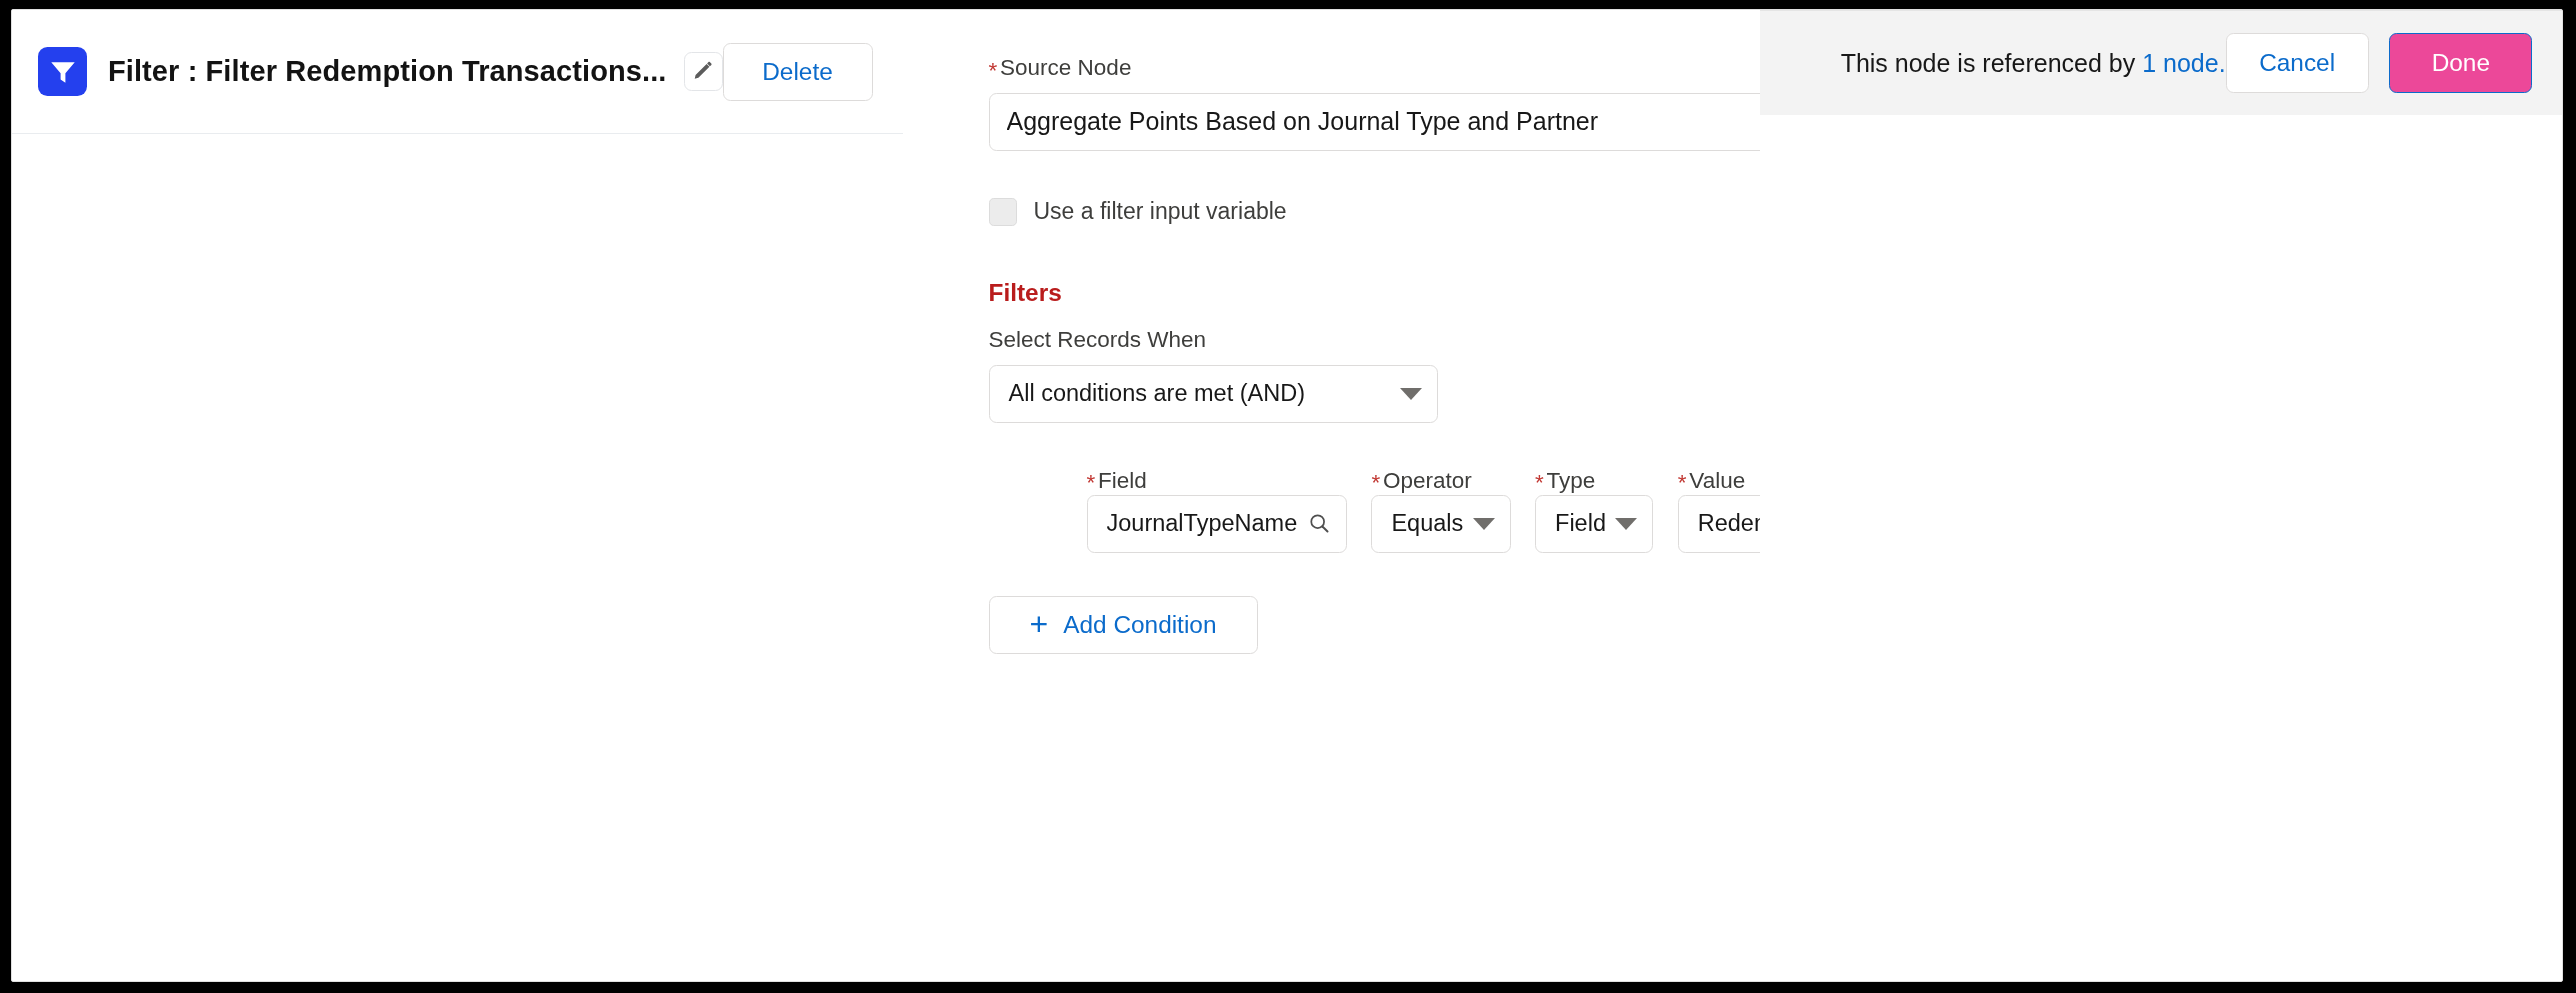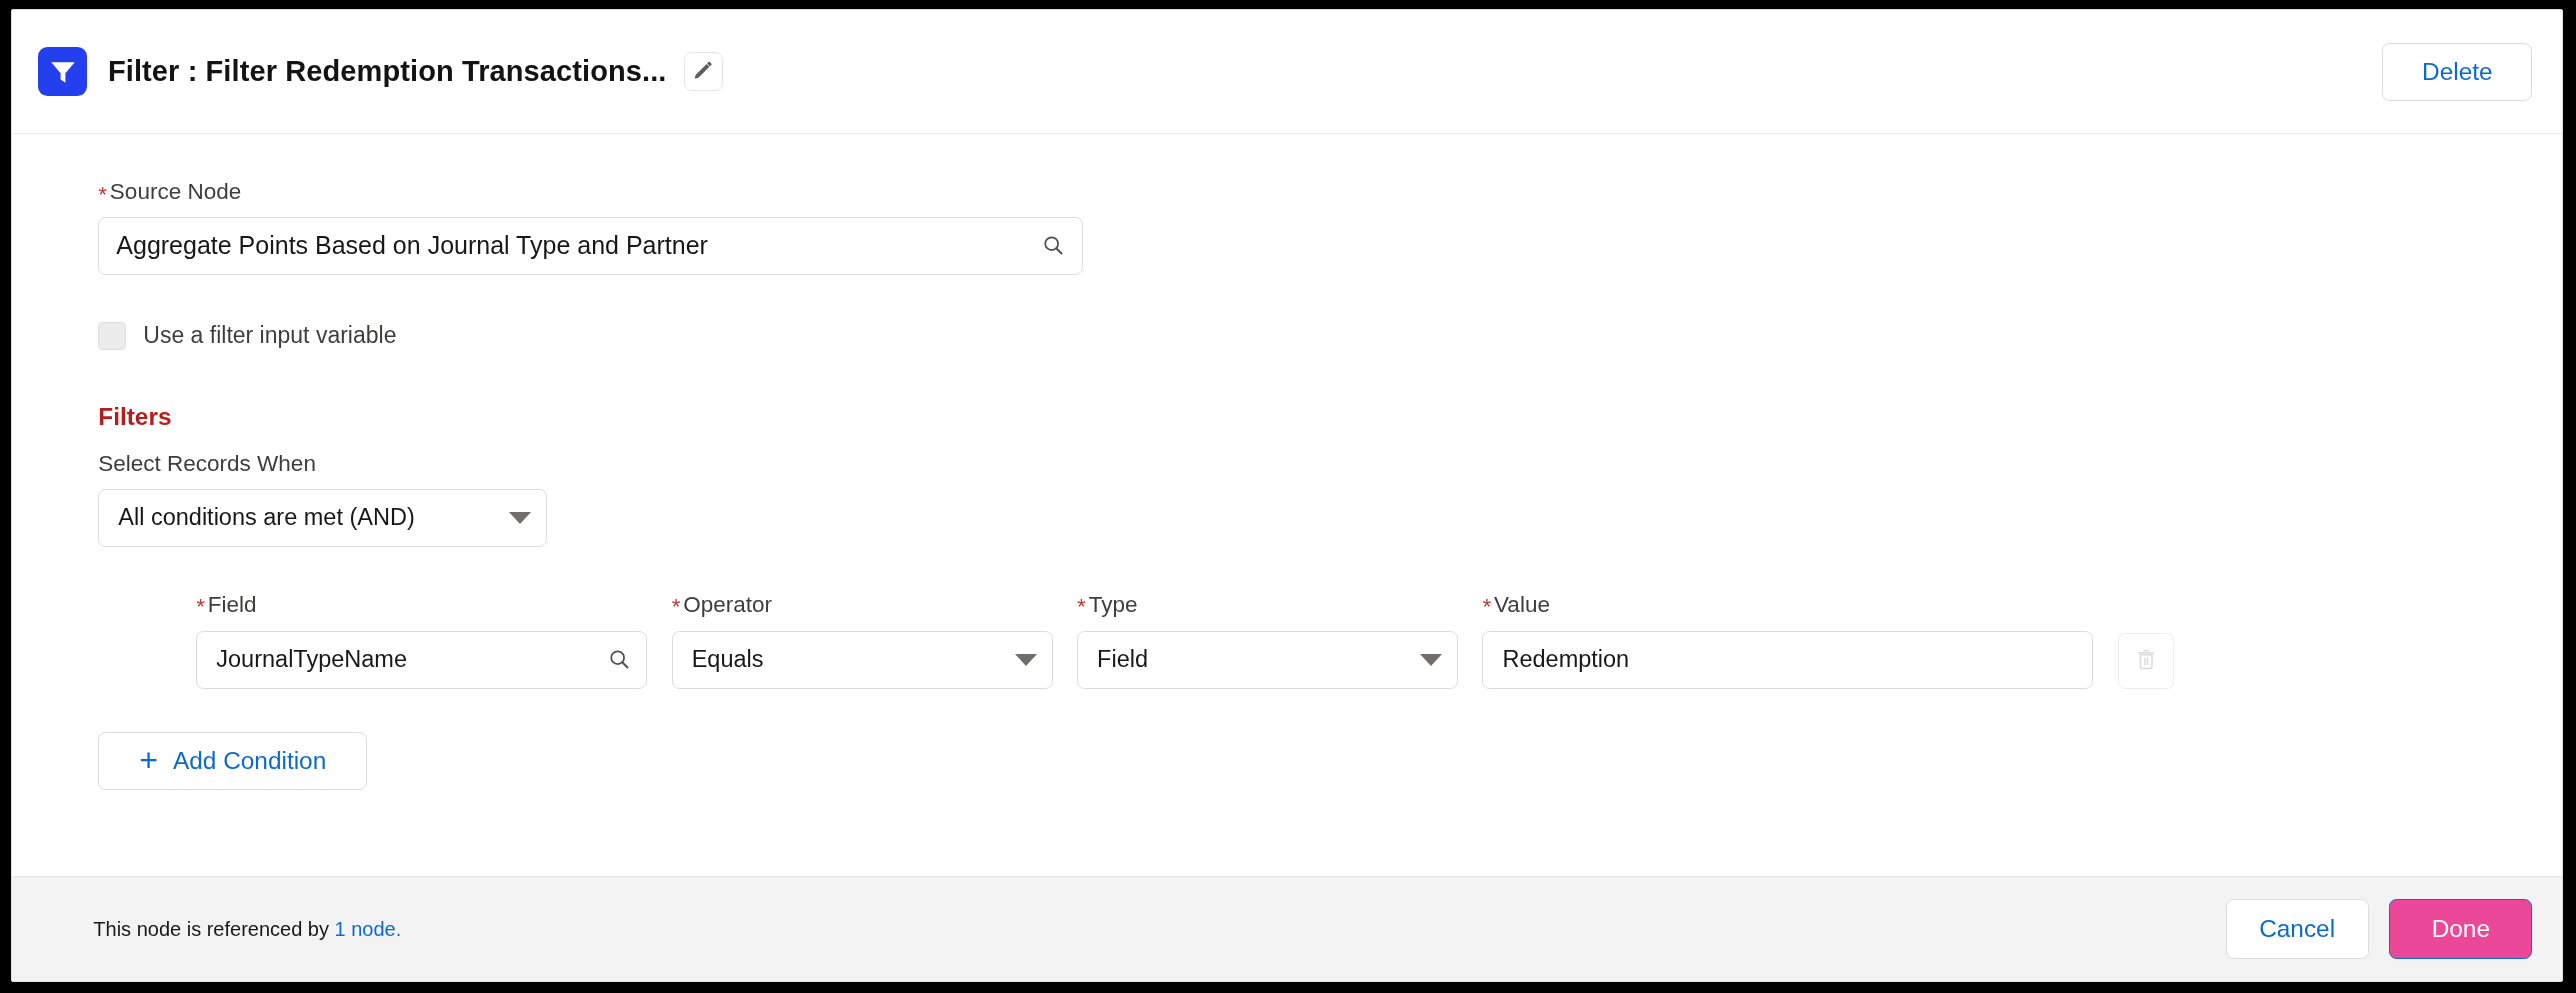--- a/index.html
+++ b/index.html
@@ -20,21 +20,21 @@
     left: 11.3px;
     top: 9.4px;
     width: 2552px;
     height: 973px;
     background: #ffffff;
     border: 1.9px solid #e0e0e0;
     box-sizing: border-box;
     border-radius: 1.9px;
     overflow: hidden;
     display: flex;
-    flex-direction: column;
+    flex-direction: row;
   }
 
   
   .header {
     height: 124px;
     min-height: 124px;
     border-bottom: 1.9px solid #e9ecef;
     display: flex;
     align-items: center;
     padding: 0 30px 0 26px;
@@ -217,21 +217,21 @@
   }
 
   
   .cond-row {
     display: flex;
     align-items: flex-end;
     margin-top: 45px;
     margin-left: 98px;
   }
   .cond-col { margin-right: 24.4px; }
-  .cond-col .field-label { margin-bottom: 13px; }
+  .cond-col .field-label { margin-bottom: 1px; }
   .w-field  { width: 451px; }
   .w-oper   { width: 381px; }
   .w-type   { width: 381px; }
   .w-value  { width: 611px; }
 
   .input-box {
     width: 100%;
     height: 58px;
     box-sizing: border-box;
     border: 1.9px solid #dddbda;
@@ -294,21 +294,21 @@
     height: 105px;
     min-height: 105px;
     background: #f3f3f3;
     border-top: 1.9px solid #e5e5e5;
     display: flex;
     align-items: center;
     padding: 0 30px 0 43px;
     box-sizing: border-box;
   }
   .footer-note {
-    font-size: 20px;
+    font-size: 25px;
     color: #181818;
     flex: 1;
     margin-left: 38px;
   }
   .footer-note a {
     color: #0b6bcb;
     text-decoration: none;
     cursor: pointer;
   }
   .btn-cancel {

